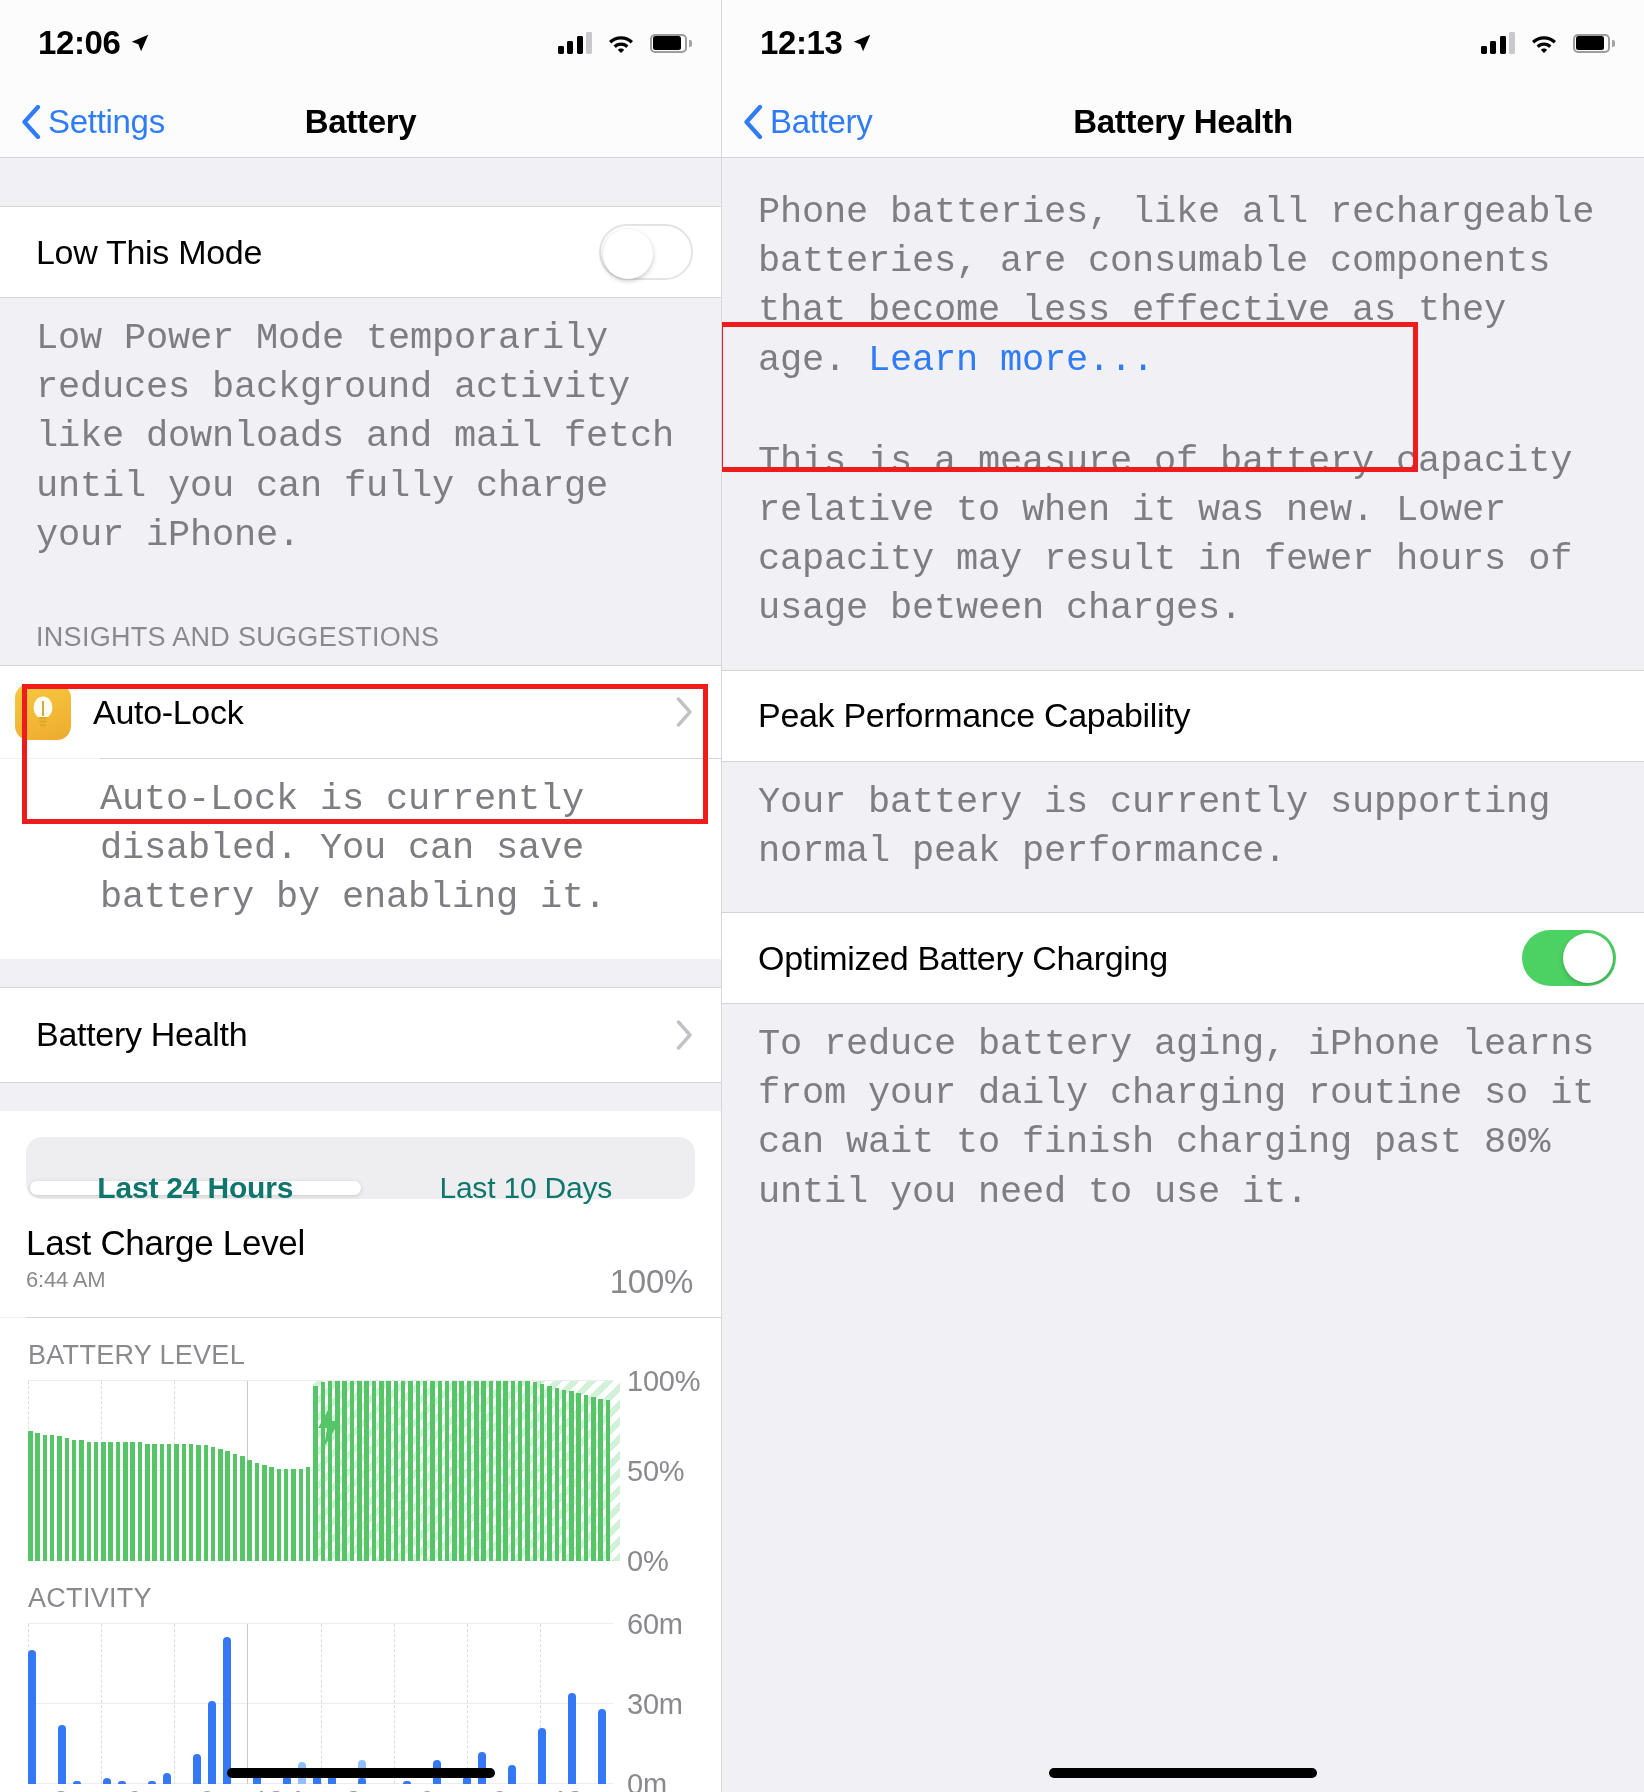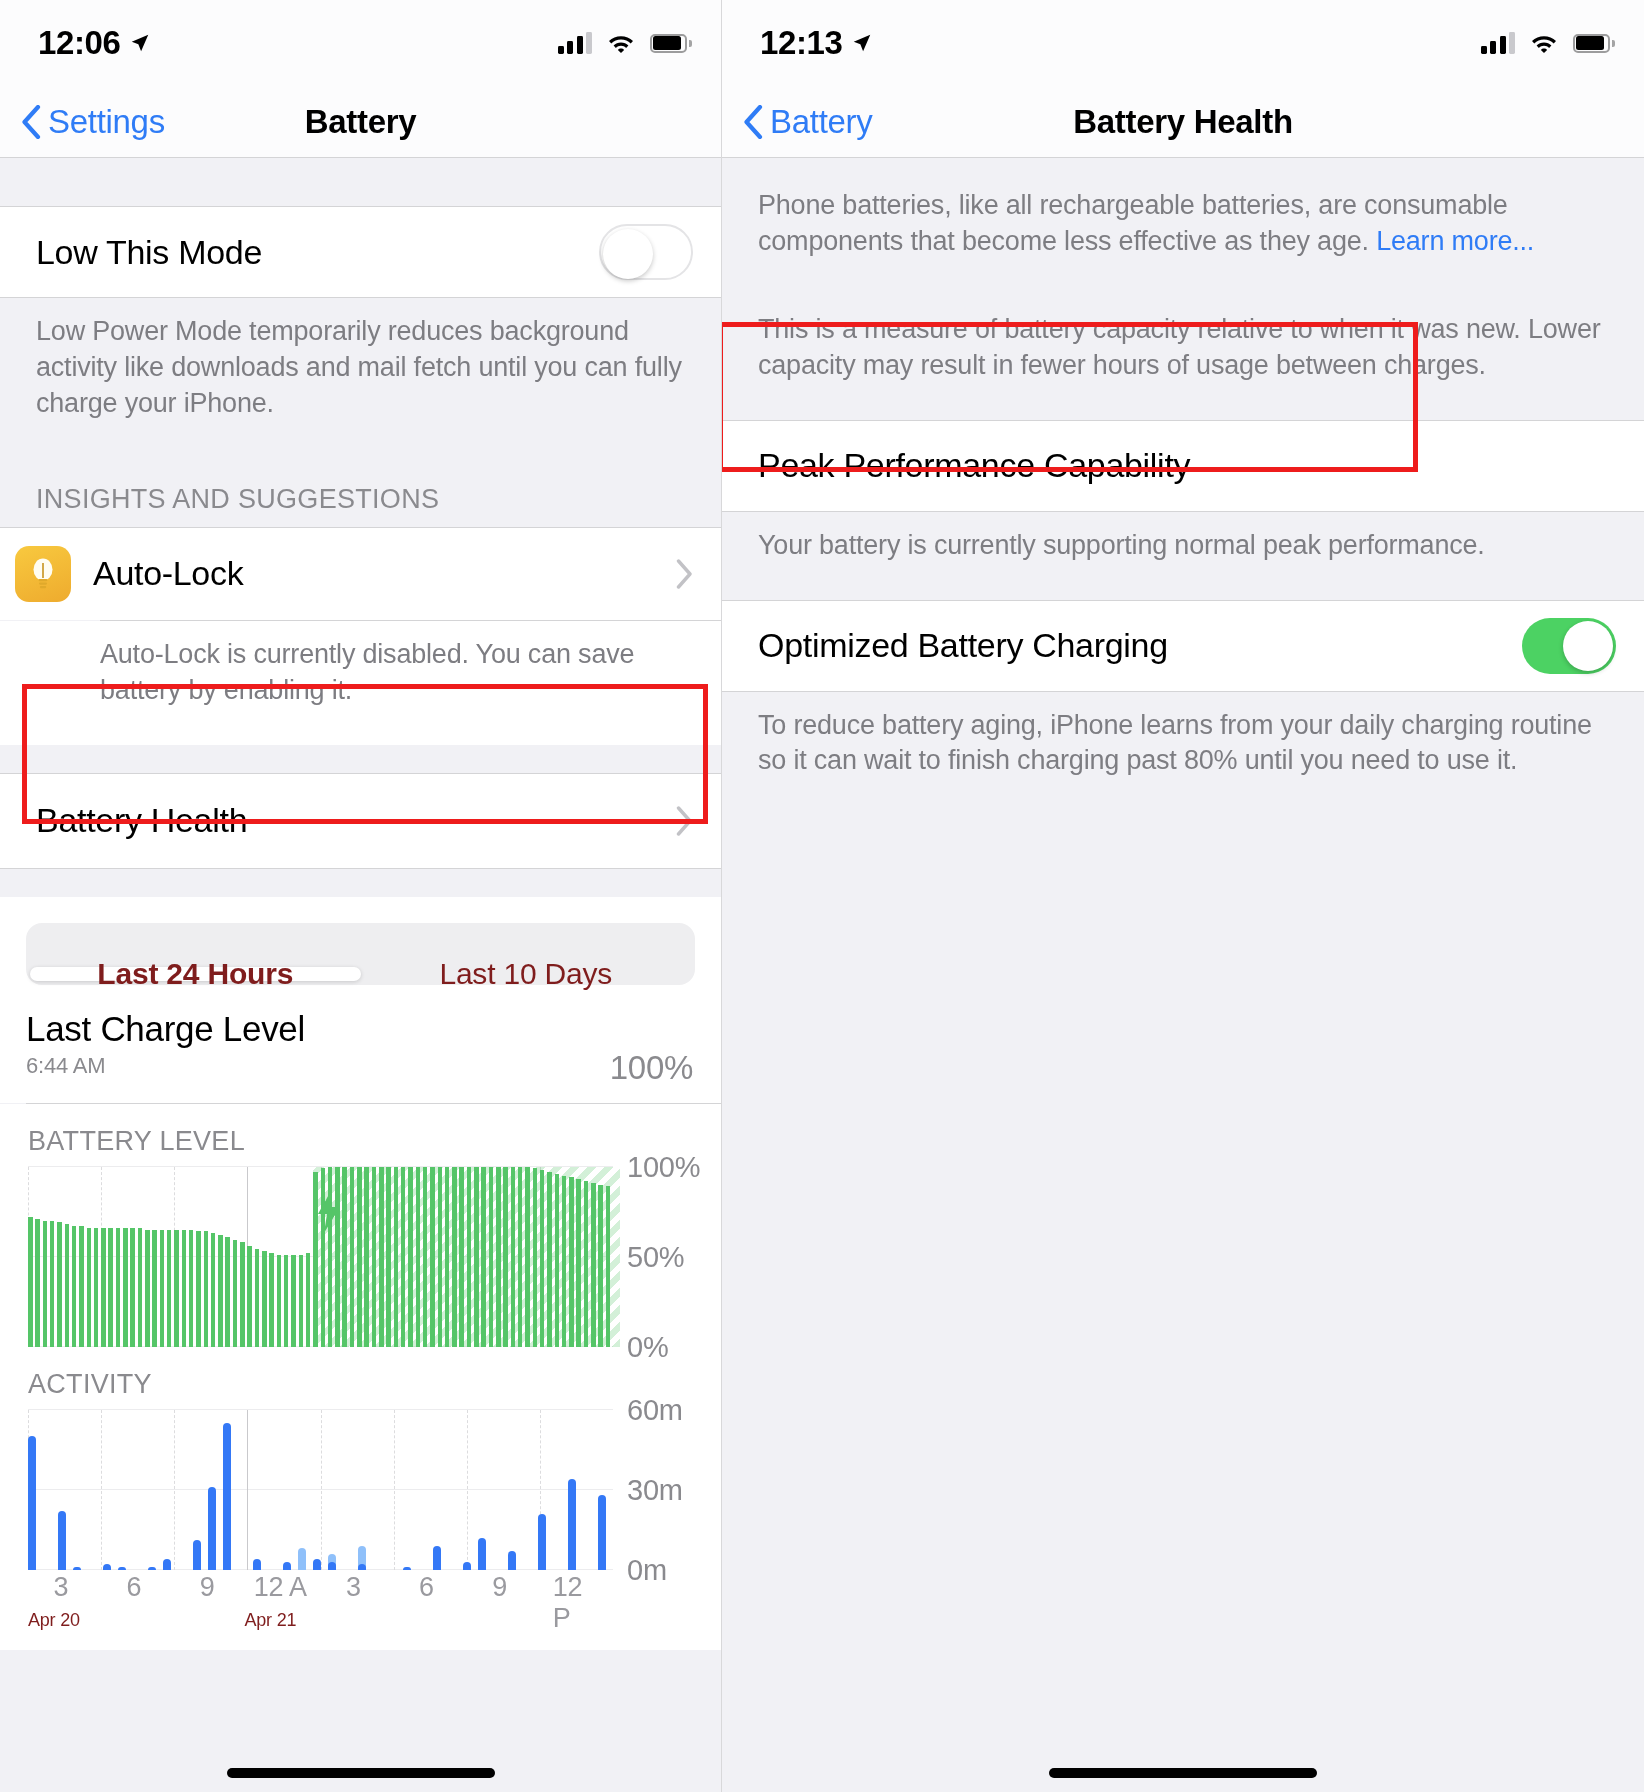--- a/index.html
+++ b/index.html
@@ -70,22 +70,22 @@
   .gap { height:48px; }
   .gap-sm { height:28px; }
   .cell {
     background:#fff; display:flex; align-items:center;
     padding:0 28px 0 36px; min-height:92px;
     border-top:1px solid #d4d4d6; border-bottom:1px solid #d4d4d6;
   }
   .cell-title { font-size:34px; color:#000; letter-spacing:-0.3px; flex:1; }
   .cell-value { font-size:33px; color:#8a8a8e; letter-spacing:-0.3px; }
   .footnote {
-    font-size:27px; line-height:1.33; color:#7d7d82;
-    padding:16px 36px 36px 36px; letter-spacing:-0.2px;
+    font-size:37px; line-height:1.33; color:#7d7d82;
+    padding:16px 36px 36px 36px; letter-spacing:-0.2px;font-family:Liberation Mono, monospace;
   }
   .footnote.on-white { background:#fff; padding-left:100px; }
   .sect-header {
     font-size:27px; color:#8a8a8e; letter-spacing:0.3px;
     padding:26px 36px 12px 36px;
   }
 
   
   .toggle { width:94px; height:56px; border-radius:28px; position:relative; flex:none; }
   .toggle.off { background:#fff; border:2px solid #e4e4e6; }
@@ -116,21 +116,21 @@
   .link { color:#2f7cf6; }
 
   
   .seg-wrap { background:#fff; padding:26px 26px 10px 26px; }
   .segmented {
     display:flex; background:#eeeef0; border-radius:16px; padding:4px;
     height:62px;
   }
   .seg {
     flex:1; display:flex; align-items:center; justify-content:center;
-    font-size:30px; color:#7f1d1d; letter-spacing:-0.2px; border-radius:13px;margin-top:40px;
+    font-size:30px; color:#0f766e; letter-spacing:-0.2px; border-radius:13px;margin-top:40px;
   }
   .seg.active { background:#fff; font-weight:700; box-shadow:0 1px 4px rgba(0,0,0,.16); }
 
   
   .charge-block { background:#fff; padding:14px 28px 16px 26px; display:flex; align-items:flex-start; }
   .charge-left { flex:1; }
   .charge-title { font-size:35px; color:#000; letter-spacing:-0.3px; }
   .charge-sub { font-size:22px; color:#8a8a8e; margin-top:4px; letter-spacing:-0.2px; }
   .charge-pct { font-size:33px; color:#8a8a8e; padding-top:40px; letter-spacing:-0.3px; }
   .hr-inset { height:1px; background:#d4d4d6; margin:0 0 0 26px; }

